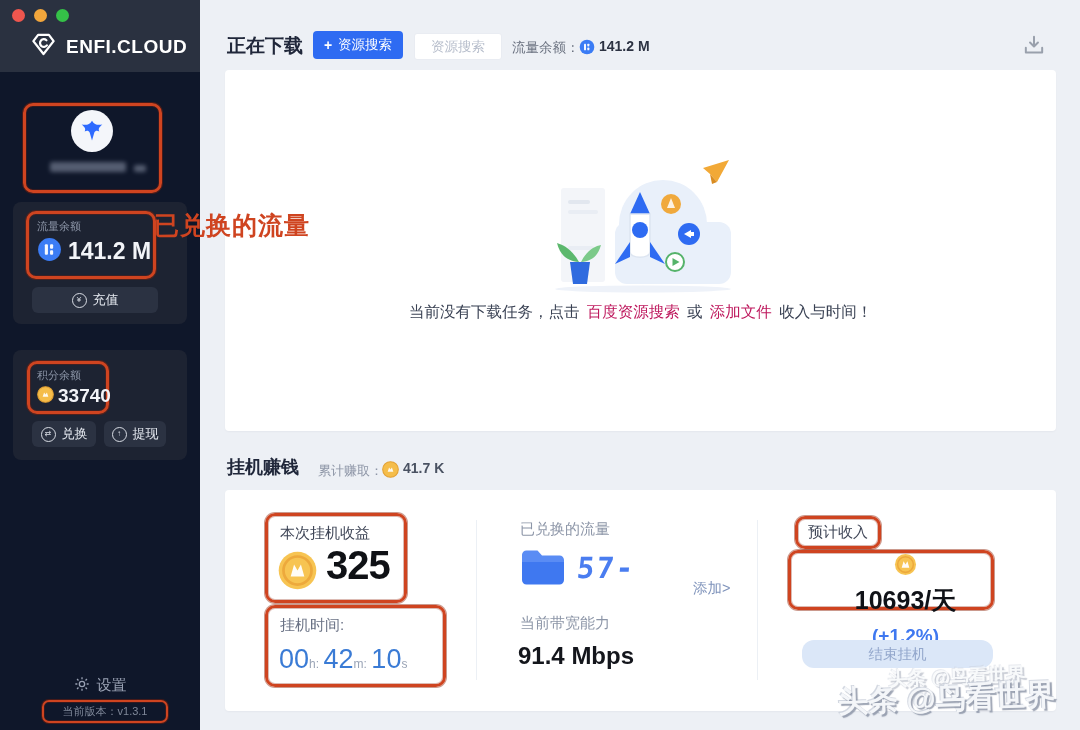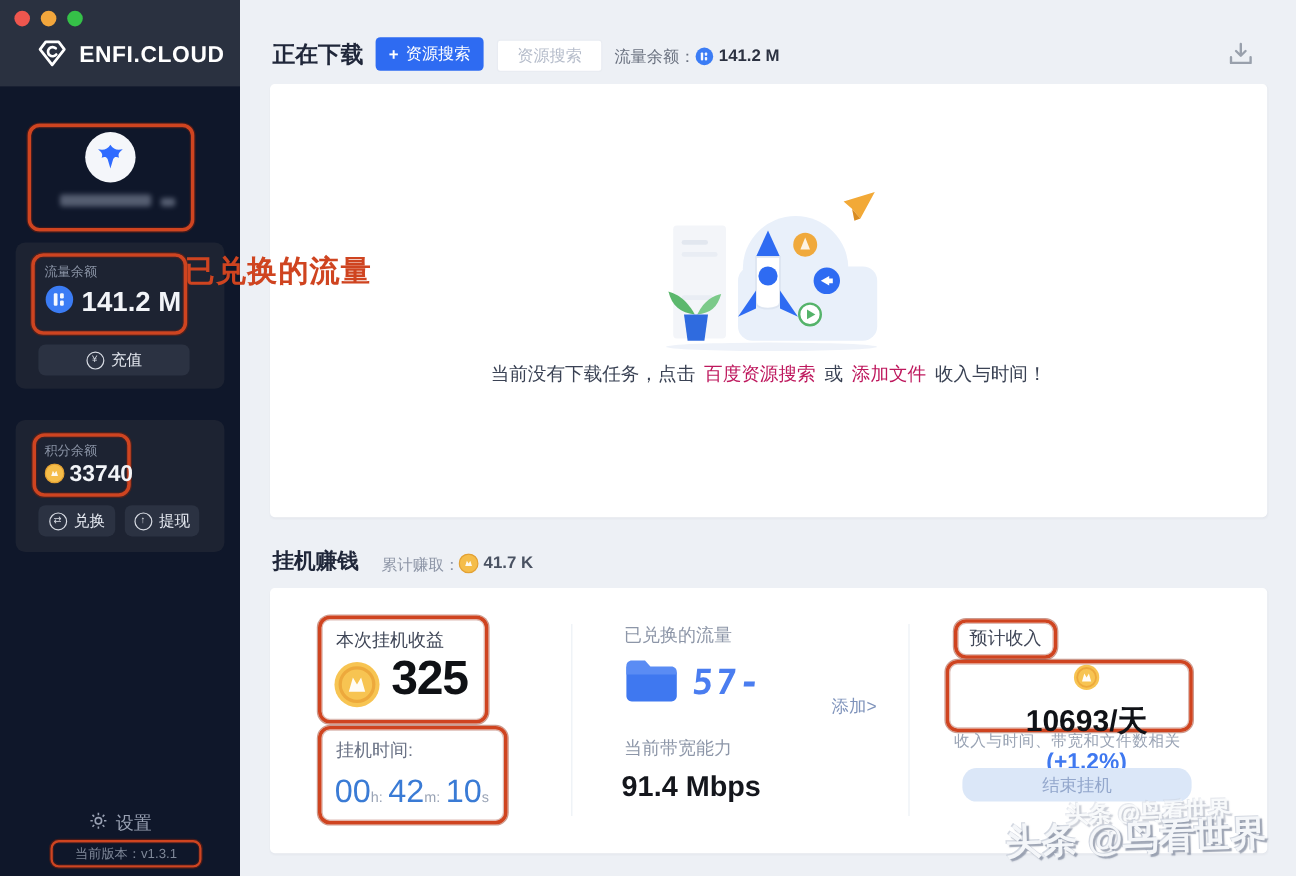--- a/index.html
+++ b/index.html
@@ -254,21 +254,21 @@
         <div class="abs" style="left:9px;top:34px;">
           <svg width="41" height="41" viewBox="0 0 24 24">
             <circle cx="12" cy="12" r="11" fill="#f7c452"></circle>
             <circle cx="12" cy="12" r="8.2" fill="none" stroke="#eda93c" stroke-width="1.6"></circle>
             <path d="M8 15.5 L10 8.5 L12 12 L14 8.5 L16 15.5 Z" fill="#fff" opacity=".95"></path>
           </svg>
         </div>
         <div class="abs big-num" style="left:58px;top:27px;">325</div>
       </div>
 
-      <div class="abs anno" style="left:40px;top:115px;width:152px;height:76px;">
+      <div class="abs anno" style="left:40px;top:115px;width:152px;height:76px;padding-left:23px;">
         <div class="abs lbl-dark" style="left:12px;top:8px;color:#6a7285;">挂机时间:</div>
         <div class="abs" style="left:11px;top:36px;white-space:nowrap;">
           <span class="time-num">00</span><span class="time-unit">h:</span>
           <span class="time-num">42</span><span class="time-unit">m:</span>
           <span class="time-num">10</span><span class="time-unit">s</span>
         </div>
       </div>
 
       <div class="abs lbl-gray" style="left:295px;top:30px;">已兑换的流量</div>
       <div class="abs" style="left:295px;top:60px;">
@@ -289,21 +289,20 @@
         <span style="display:inline-flex;">
           <svg width="23" height="23" viewBox="0 0 24 24">
             <circle cx="12" cy="12" r="11" fill="#f7c452"></circle>
             <circle cx="12" cy="12" r="8.2" fill="none" stroke="#eda93c" stroke-width="1.6"></circle>
             <path d="M8 15.5 L10 8.5 L12 12 L14 8.5 L16 15.5 Z" fill="#fff" opacity=".95"></path>
           </svg>
         </span>
         <span class="fc-value">10693/天</span>
         <span class="fc-delta">(+1.2%)</span>
       </div>
-      <div class="abs fc-note" style="left:570px;top:119px;">收入与时间、带宽和文件数相关</div>
       <div class="abs stop-btn">
         <span>结束挂机</span>
       </div>
     </div>
   </div>
 
   <div class="abs watermark wm-echo">头条 @鸟看世界</div>
   <div class="abs watermark wm-main">头条 @鸟看世界</div>
 
 </div>

